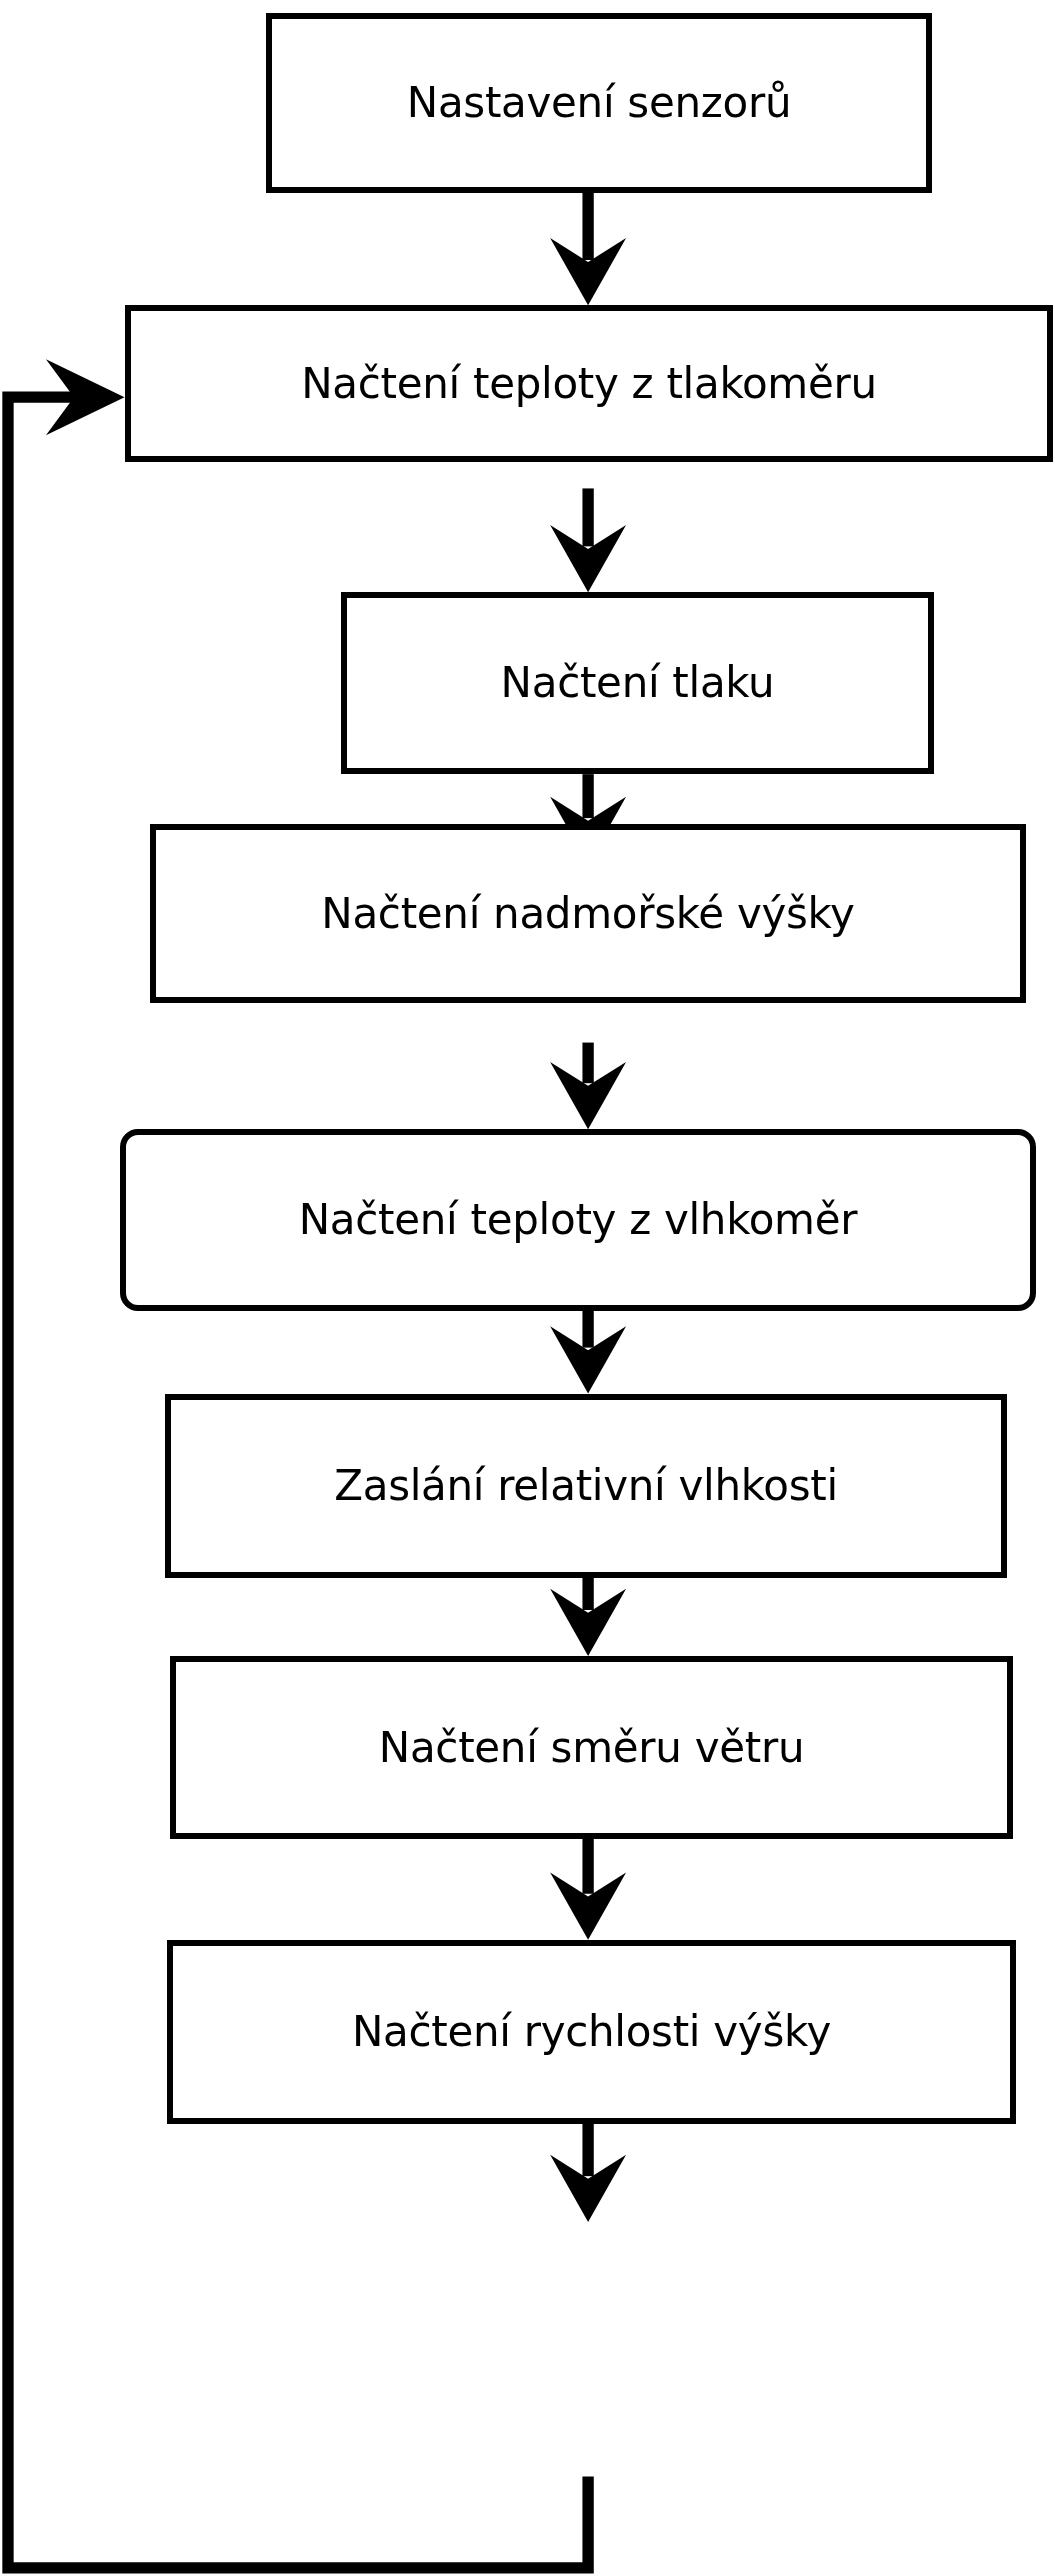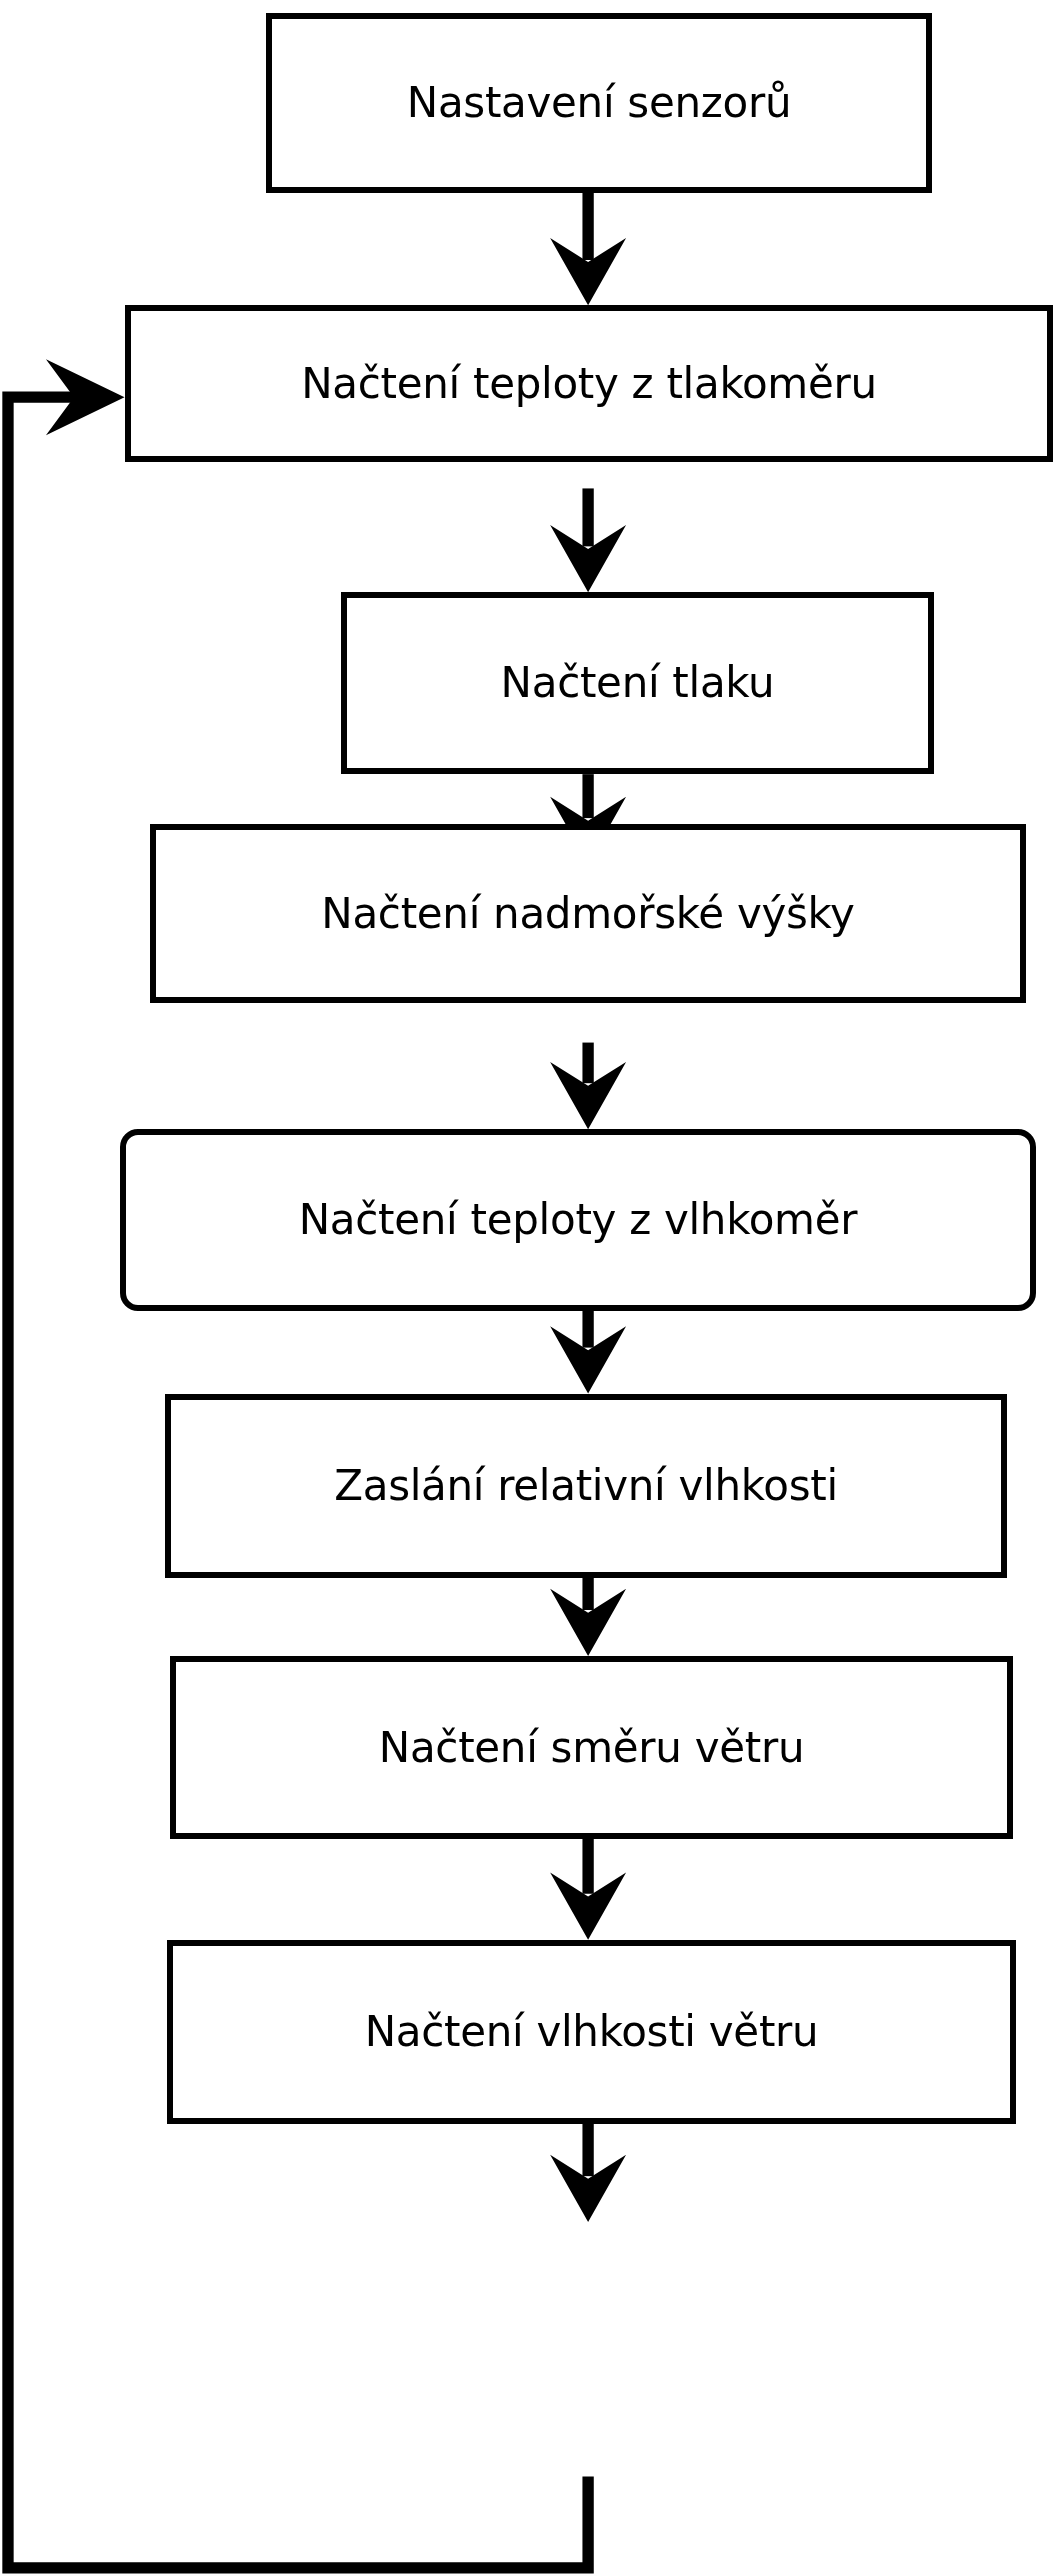--- a/index.html
+++ b/index.html
@@ -124,18 +124,18 @@
 
   <div class="node" style="left:165px; top:1394px; width:842px; height:184px;">
     <span class="node-label">Zaslání relativní vlhkosti</span>
   </div>
 
   <div class="node" style="left:170px; top:1656px; width:843px; height:183px;">
     <span class="node-label">Načtení směru větru</span>
   </div>
 
   <div class="node" style="left:167px; top:1940px; width:849px; height:184px;">
-    <span class="node-label">Načtení vlhkosti větru</span>
+    <span class="node-label">Načtení rychlosti výšky</span>
   </div>
 
 
 </div>
 
 
 </body></html>

